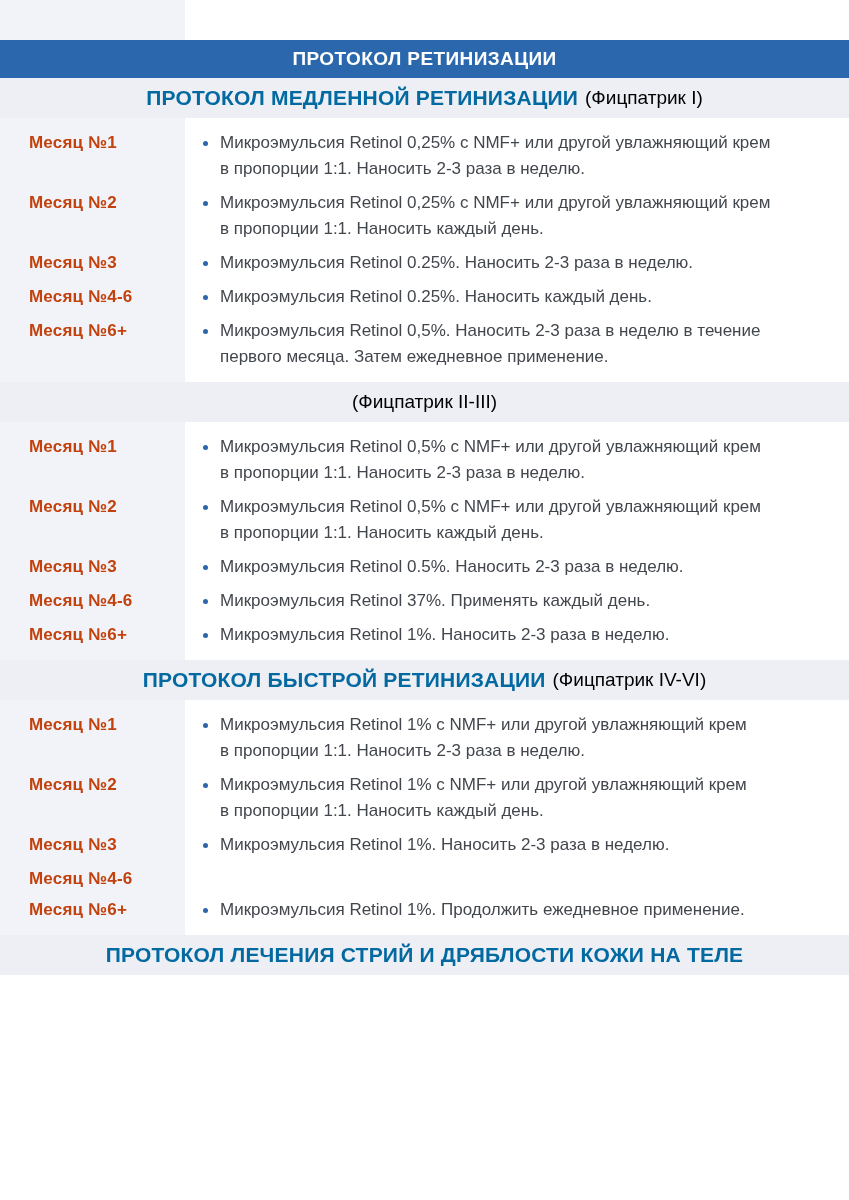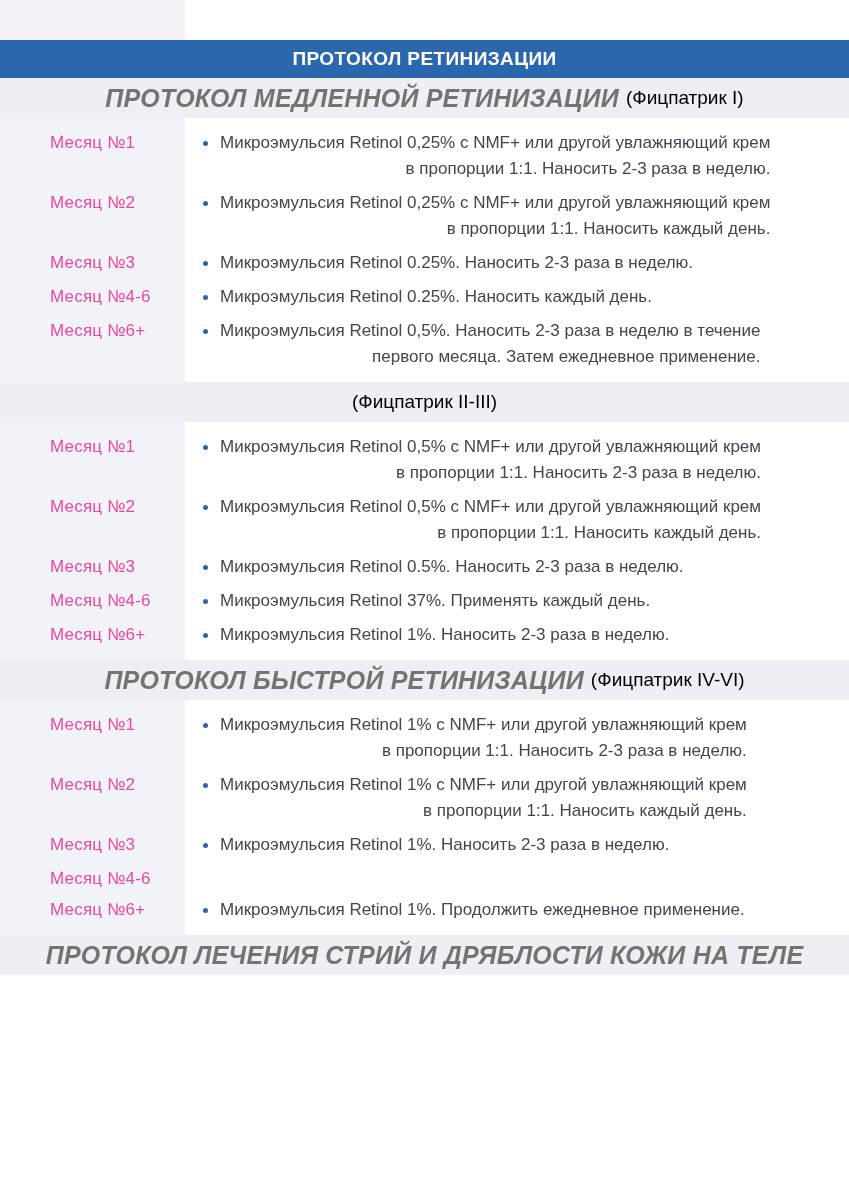--- a/index.html
+++ b/index.html
@@ -43,54 +43,52 @@
   }
   .secbar {
     height: 40px;
     background: #edeff5;
     display: flex;
     align-items: center;
     justify-content: center;
     gap: 7px;
   }
   .sec-title {
-    color: #737373;
-    font-size: 25px;
+    color: #0369a1;
+    font-size: 21px;
     font-weight: bold;
     letter-spacing: 0.2px;
-    font-style: italic;
   }
   .sec-sub {
     color: #000000;
     font-size: 19px;
     font-weight: normal;
   }
   .sec-sub:empty { display: none; }
   .rows {
     padding: 12px 0;
   }
   .row {
     display: flex;
     margin-bottom: 8px;
   }
   .row:last-child { margin-bottom: 0; }
   .month-label {
     flex: 0 0 185px;
     box-sizing: border-box;
-    padding-left: 50px;
+    padding-left: 29px;
     padding-top: 3px;
-    color: #ec4899;
+    color: #c2410c;
     font-size: 17px;
-    font-weight: normal;
+    font-weight: bold;
     letter-spacing: 0.2px;
   }
   .item {
     display: flex;
     margin-left: 18px;
-    text-align: right;
   }
   .dot {
     flex: 0 0 5px;
     width: 5px; height: 5px;
     border-radius: 50%;
     background: #2b66ad;
     margin-top: 11px;
     margin-right: 12px;
   }
   .item-text {

